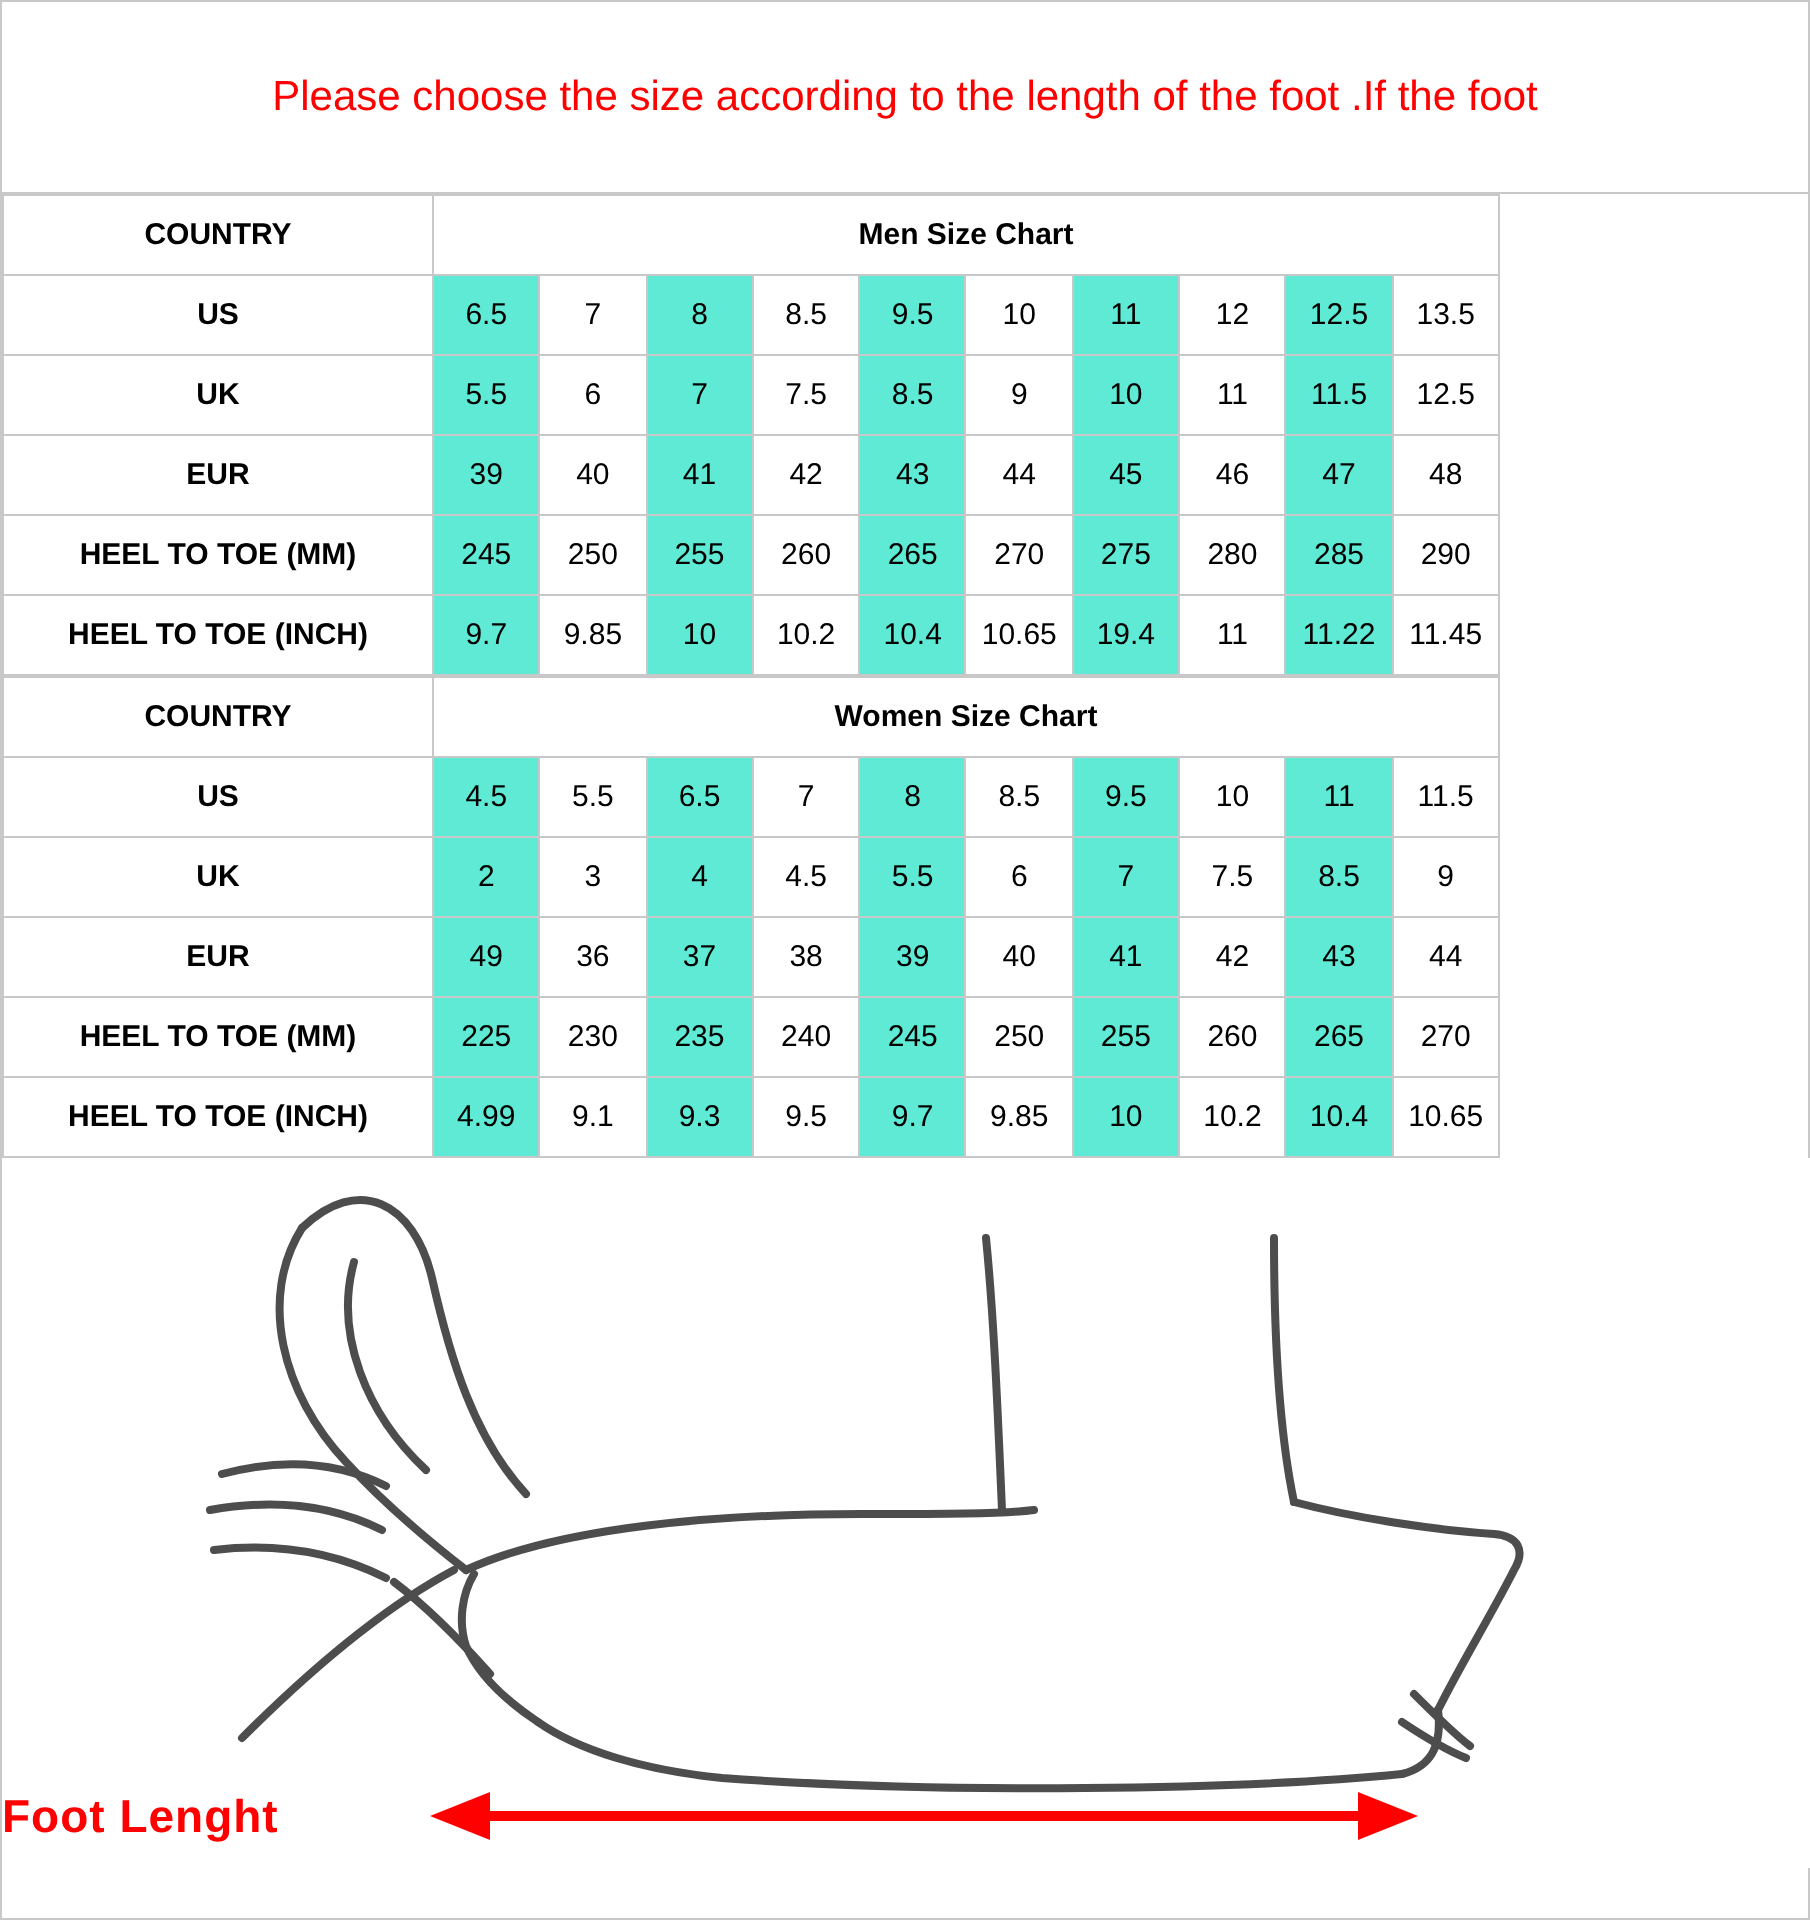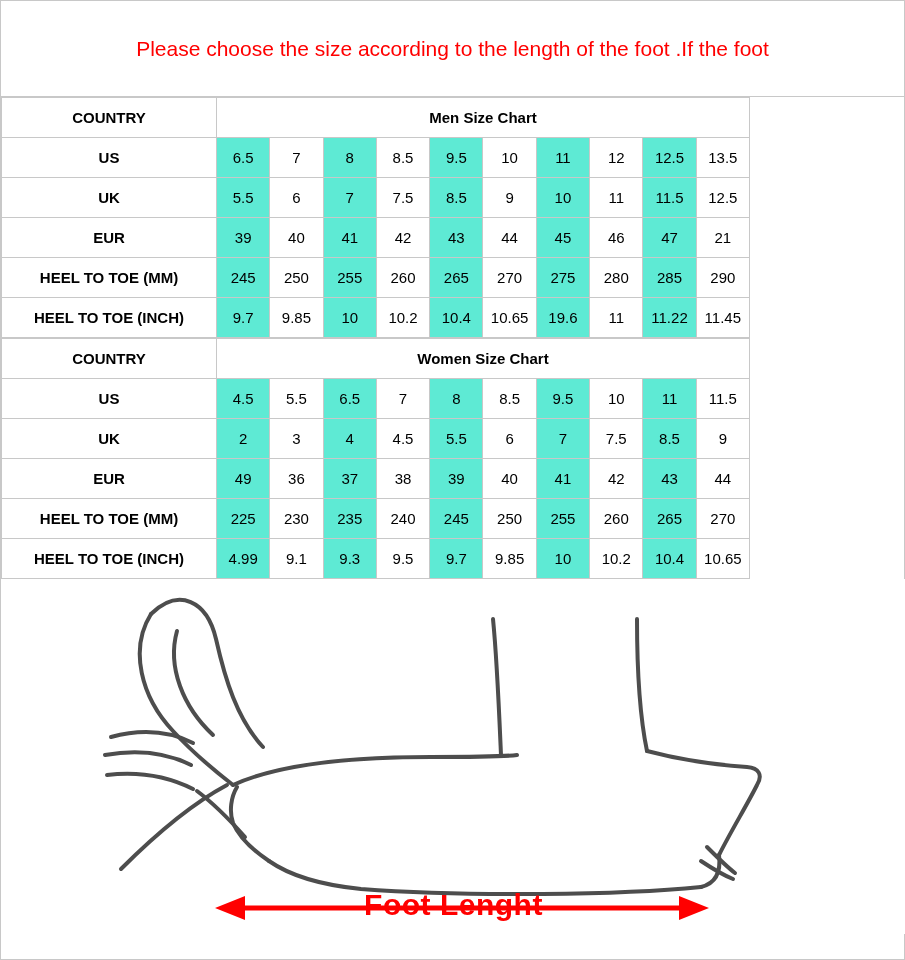--- a/index.html
+++ b/index.html
@@ -85,24 +85,24 @@
   .diagram svg {
     display: block;
     width: 905px;
     height: 355px;
   }
   .foot-label {
     position: absolute;
     left: 0;
     right: 0;
     bottom: 12px;
-    text-align: center;
+    text-align: left;
     color: #ff0000;
     font-weight: bold;
-    font-size: 30px;
+    font-size: 23px;
     letter-spacing: 0.5px;
   }
 </style>
 </head>
 <body>
 
 <div id="page">
 
   <div class="notice">
     <div>
@@ -146,21 +146,21 @@
         <td class="label-cell">EUR</td>
         <td class="val shade">39</td>
         <td class="val">40</td>
         <td class="val shade">41</td>
         <td class="val">42</td>
         <td class="val shade">43</td>
         <td class="val">44</td>
         <td class="val shade">45</td>
         <td class="val">46</td>
         <td class="val shade">47</td>
-        <td class="val">21</td>
+        <td class="val">48</td>
       </tr>
       <tr>
         <td class="label-cell">HEEL TO TOE (MM)</td>
         <td class="val shade">245</td>
         <td class="val">250</td>
         <td class="val shade">255</td>
         <td class="val">260</td>
         <td class="val shade">265</td>
         <td class="val">270</td>
         <td class="val shade">275</td>
@@ -169,21 +169,21 @@
         <td class="val">290</td>
       </tr>
       <tr>
         <td class="label-cell">HEEL TO TOE (INCH)</td>
         <td class="val shade">9.7</td>
         <td class="val">9.85</td>
         <td class="val shade">10</td>
         <td class="val">10.2</td>
         <td class="val shade">10.4</td>
         <td class="val">10.65</td>
-        <td class="val shade">19.6</td>
+        <td class="val shade">19.4</td>
         <td class="val">11</td>
         <td class="val shade">11.22</td>
         <td class="val">11.45</td>
       </tr>
     </tbody>
   </table>
 
   <table class="size-table">
     <tbody>
       <tr class="header-row">

